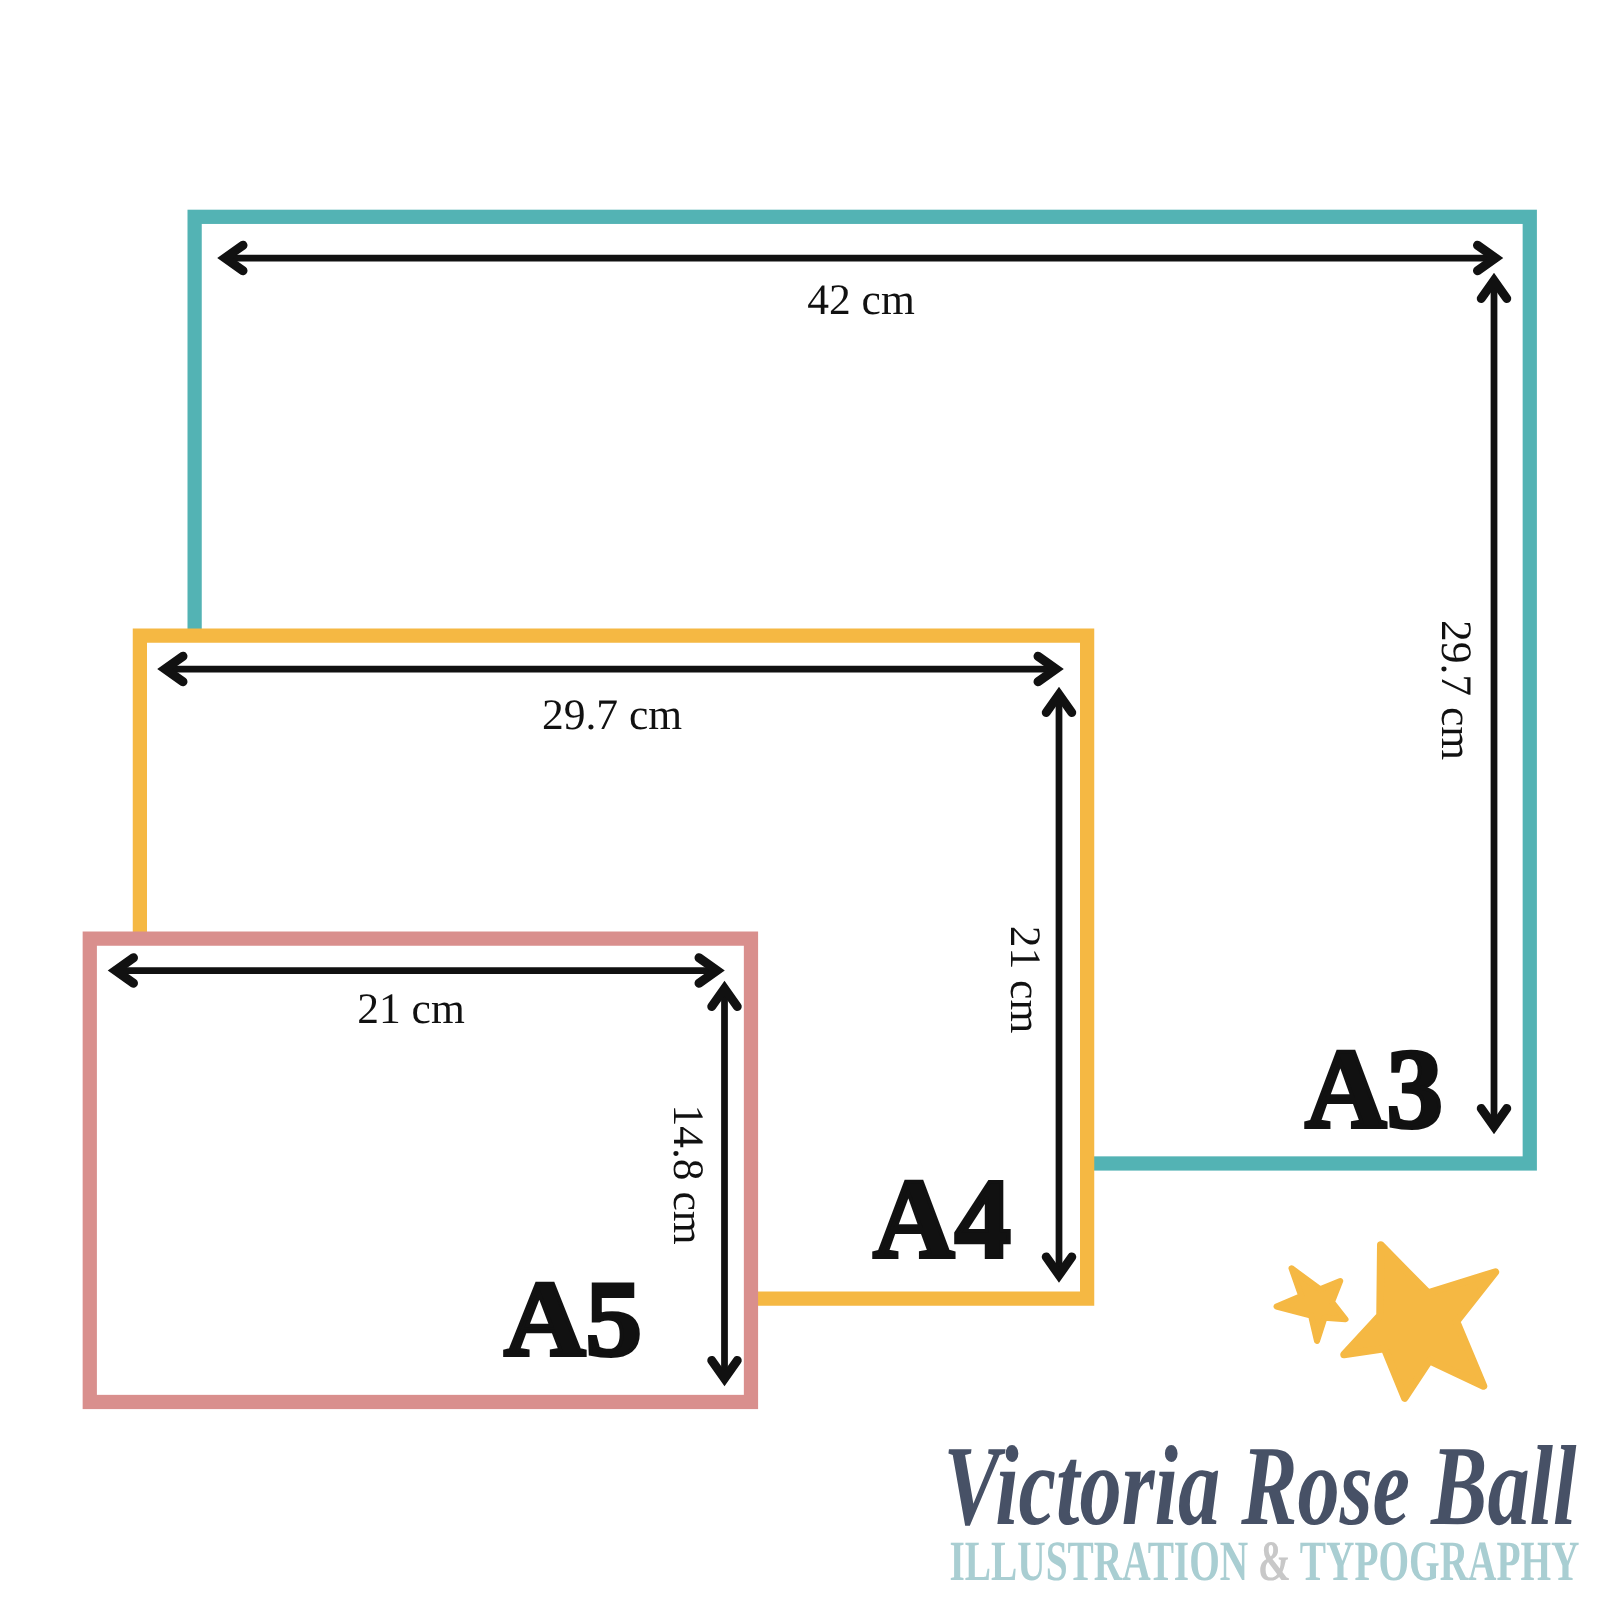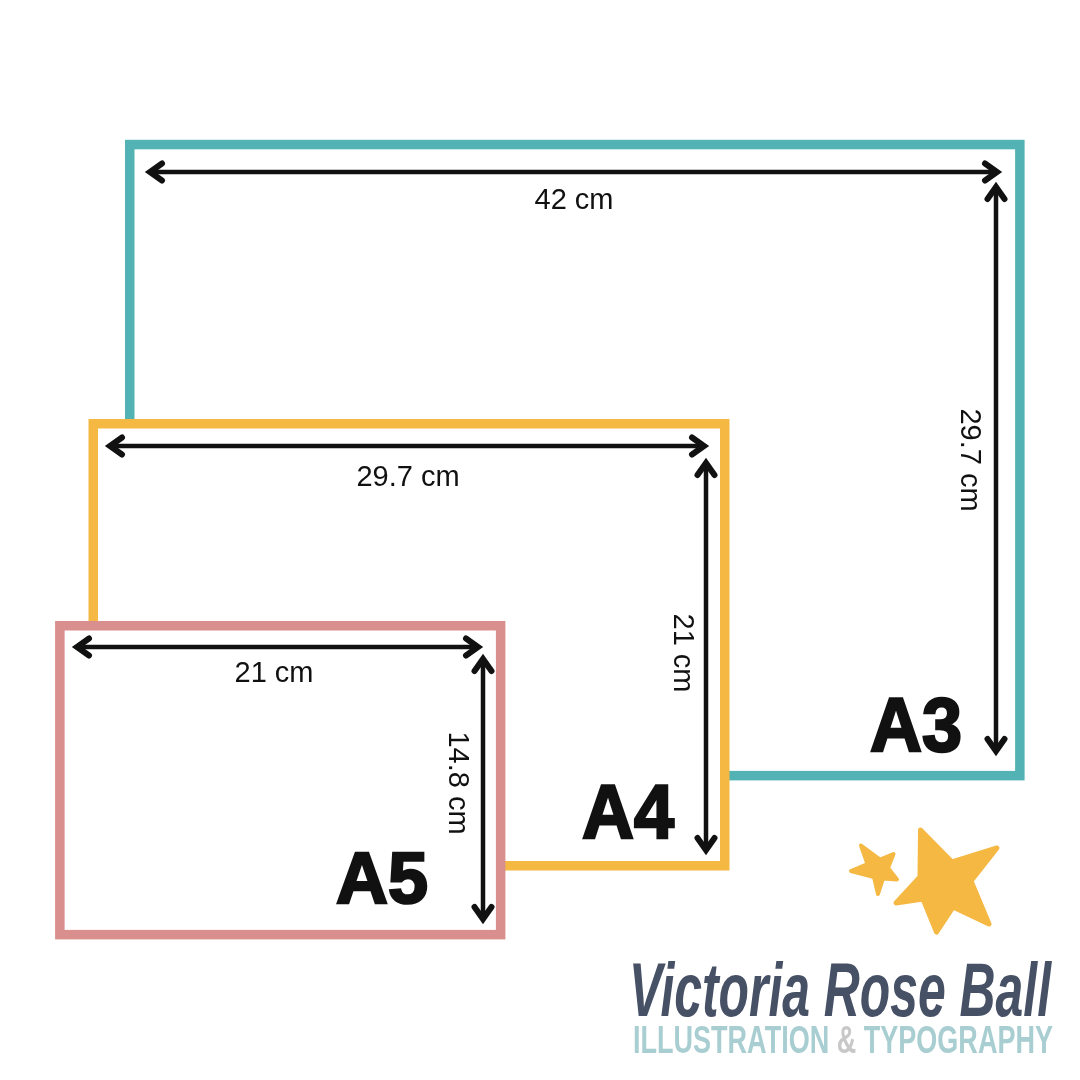--- a/index.html
+++ b/index.html
@@ -1,17 +1,17 @@
 <!DOCTYPE html>
 <html><head>
 <meta charset="utf-8">
 <style>
   html,body{margin:0;padding:0;background:#ffffff;}
   .stage{position:relative;width:1080px;height:1080px;background:#be185d;overflow:hidden;
-         font-family:Liberation Sans, sans-serif;}
+         font-family:Liberation Serif, serif;}
   svg{position:absolute;left:0;top:0;}
 </style>
 </head>
 <body>
 <div class="stage">
 <svg width="1080" height="1080" viewBox="0 0 1080 1080">
 
   <rect x="0" y="0" width="1080" height="1080" fill="#ffffff"></rect>
 
   <g>

